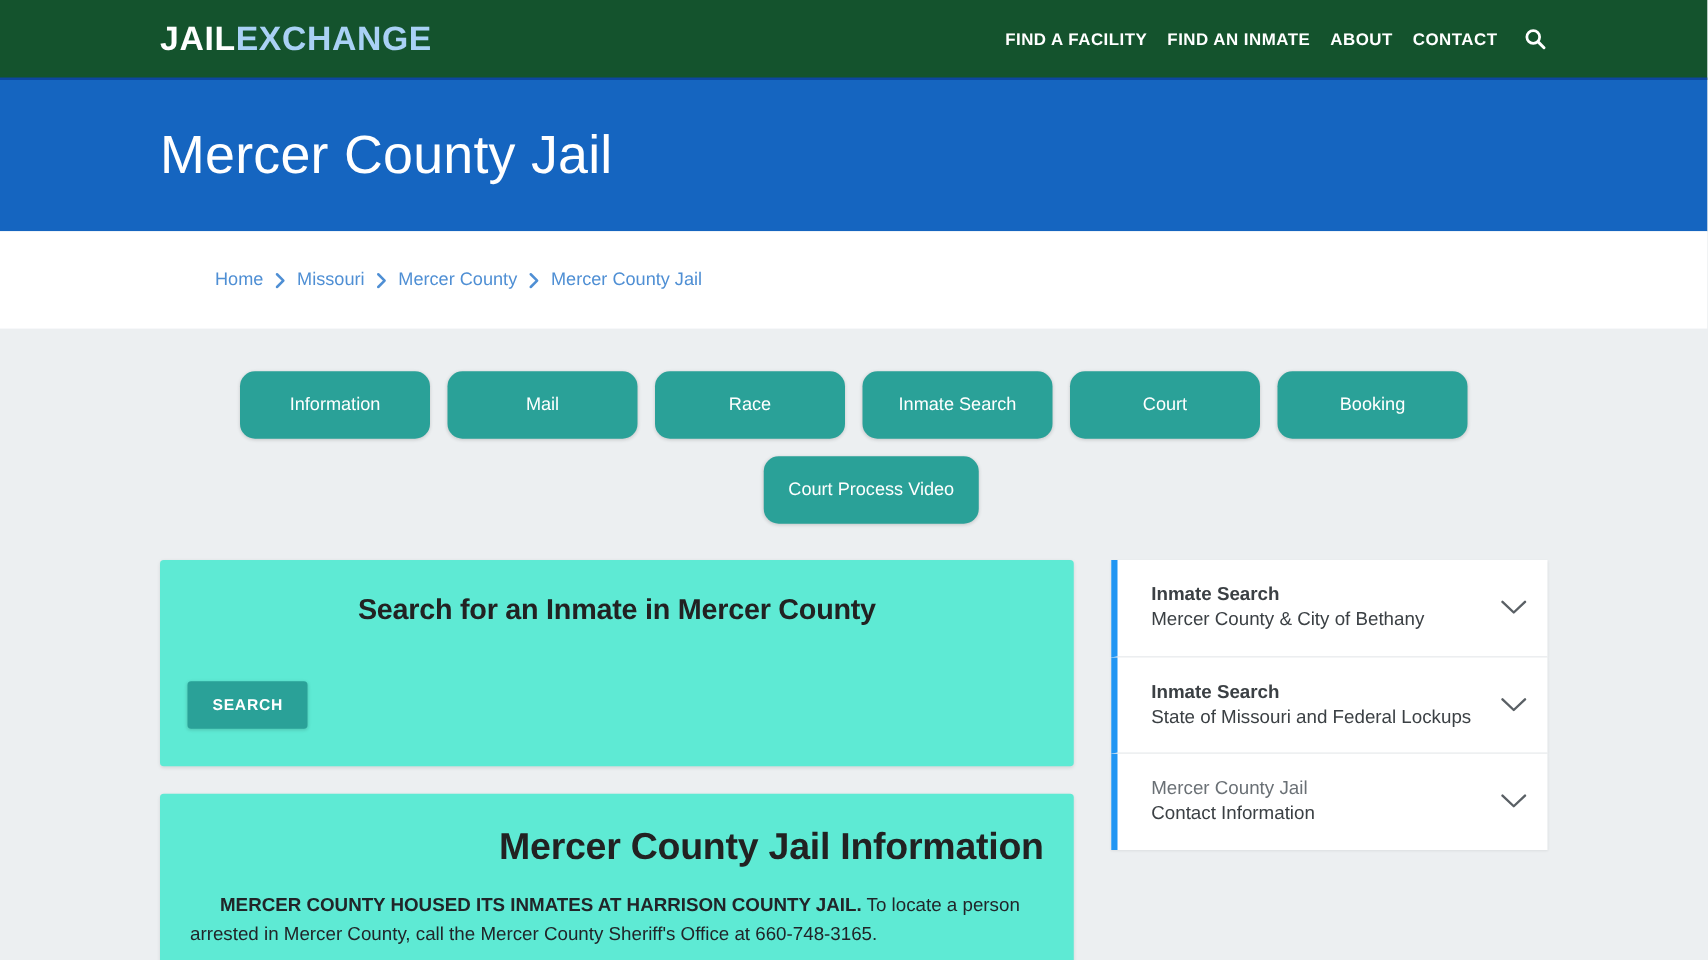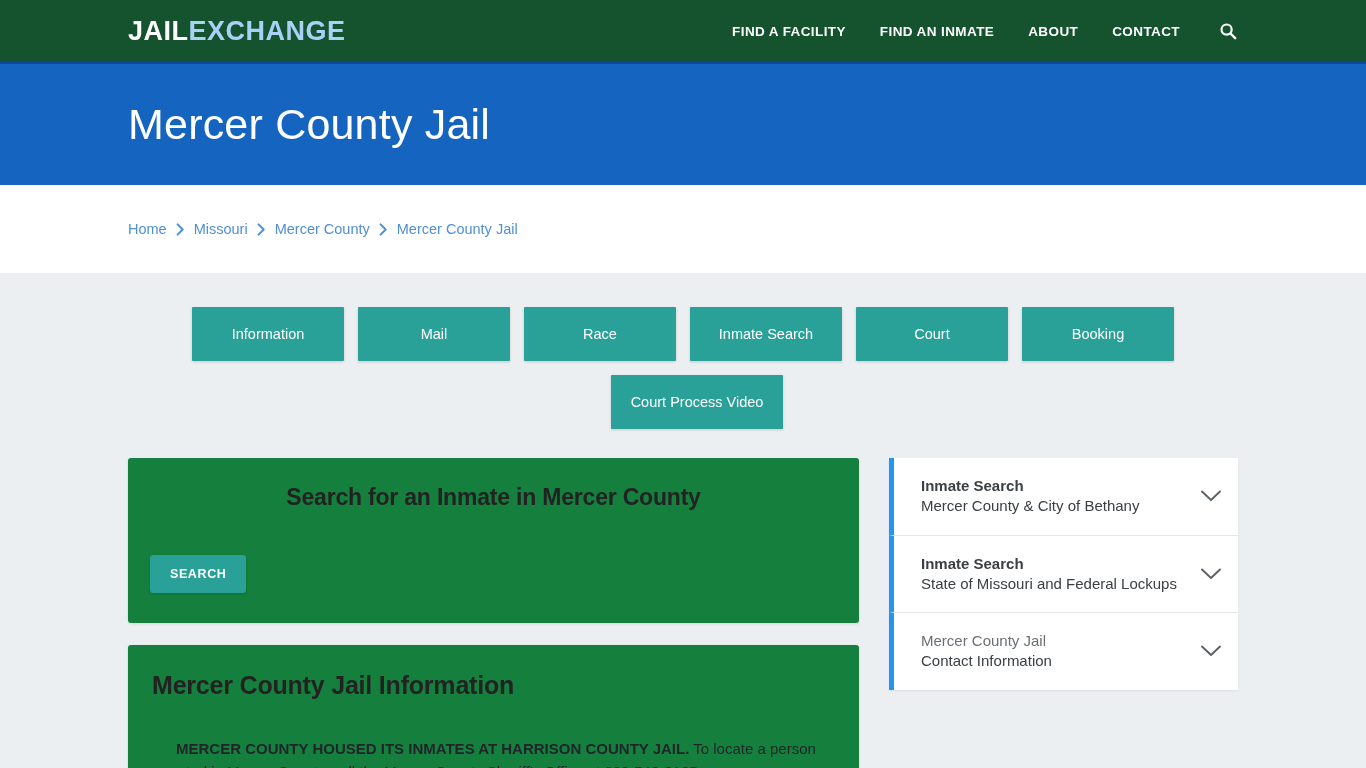--- a/index.html
+++ b/index.html
@@ -38,21 +38,21 @@
     user-select: none;
   }
   .logo .jail { color: #ffffff; }
   .logo .exchange { color: #a9d1f5; }
 
   .nav {
     margin-left: auto;
     margin-right: 128px;
     display: flex;
     align-items: center;
-    gap: 34px;
+    gap: 16px;
   }
   .nav a {
     color: #ffffff;
     font-size: 13.5px;
     font-weight: bold;
     letter-spacing: 0.4px;
     text-decoration: none;
     white-space: nowrap;
   }
   .nav-search {
@@ -77,24 +77,25 @@
     margin-left: 128px;
     color: #ffffff;
     font-size: 43px;
     font-weight: normal;
     letter-spacing: 0.2px;
     line-height: 1.1;
   }
 
   
   .breadcrumb-band {
-    height: 88px;
+    height: 78px;
     background: #ffffff;
     display: flex;
     align-items: center;
+    padding-left: 44px;
   }
   .breadcrumb {
     margin-left: 128px;
     display: flex;
     align-items: center;
     font-size: 14.5px;
   }
   .breadcrumb a {
     color: #4f8fd4;
     text-decoration: none;
@@ -122,21 +123,21 @@
     margin: 0 auto;
     display: flex;
     flex-wrap: wrap;
     justify-content: center;
     gap: 14px 14px;
   }
   .tab-btn {
     background: #2aa198;
     color: #ffffff;
     border: none;
-    border-radius: 1px;
+    border-radius: 12px;
     height: 54px;
     min-width: 152px;
     padding: 0 20px;
     font-family: "Liberation Sans", sans-serif;
     font-size: 14.5px;
     cursor: pointer;
     box-shadow: 0 1px 3px rgba(0,0,0,0.16);
     white-space: nowrap;
     display: inline-flex;
     align-items: center;
@@ -150,21 +151,21 @@
     margin: 29px auto 0;
     display: flex;
     align-items: flex-start;
     gap: 30px;
   }
   .col-main { width: 731px; flex: 0 0 731px; }
   .col-side { width: 349px; flex: 0 0 349px; }
 
   
   .card {
-    background: #15803d;
+    background: #5eead4;
     border-radius: 3px;
     box-shadow: 0 1px 3px rgba(0,0,0,0.10);
   }
   .search-card {
     padding: 26px 22px 30px 22px;
   }
   .search-heading {
     text-align: center;
     font-size: 23px;
     font-weight: bold;
@@ -219,25 +220,26 @@
     cursor: pointer;
     box-shadow: 0 1px 3px rgba(0,0,0,0.16);
   }
 
   
   .info-card {
     margin-top: 22px;
     padding: 26px 24px 24px 24px;
   }
   .info-heading {
-    font-size: 25px;
+    font-size: 30px;
     font-weight: bold;
     color: #222;
-    margin-bottom: 37px;
+    margin-bottom: 18px;
     letter-spacing: -0.2px;
+    text-align: right;
   }
   .info-body {
     font-size: 15px;
     line-height: 1.55;
     color: #212529;
   }
   .info-body b { font-weight: bold; margin-left: 24px; }
 
   
   .acc-item {

